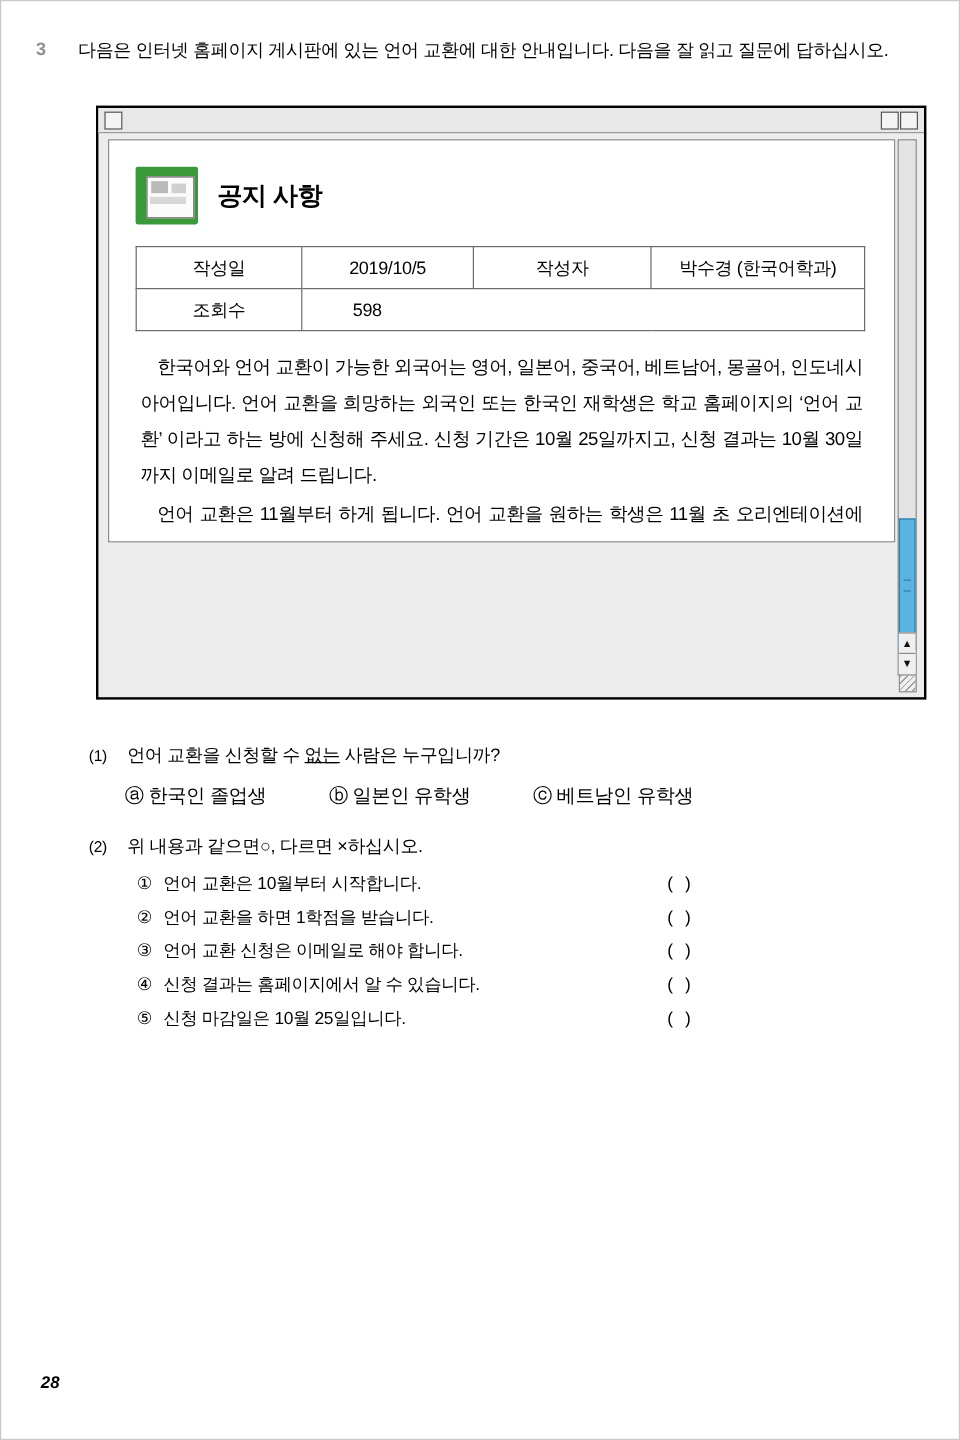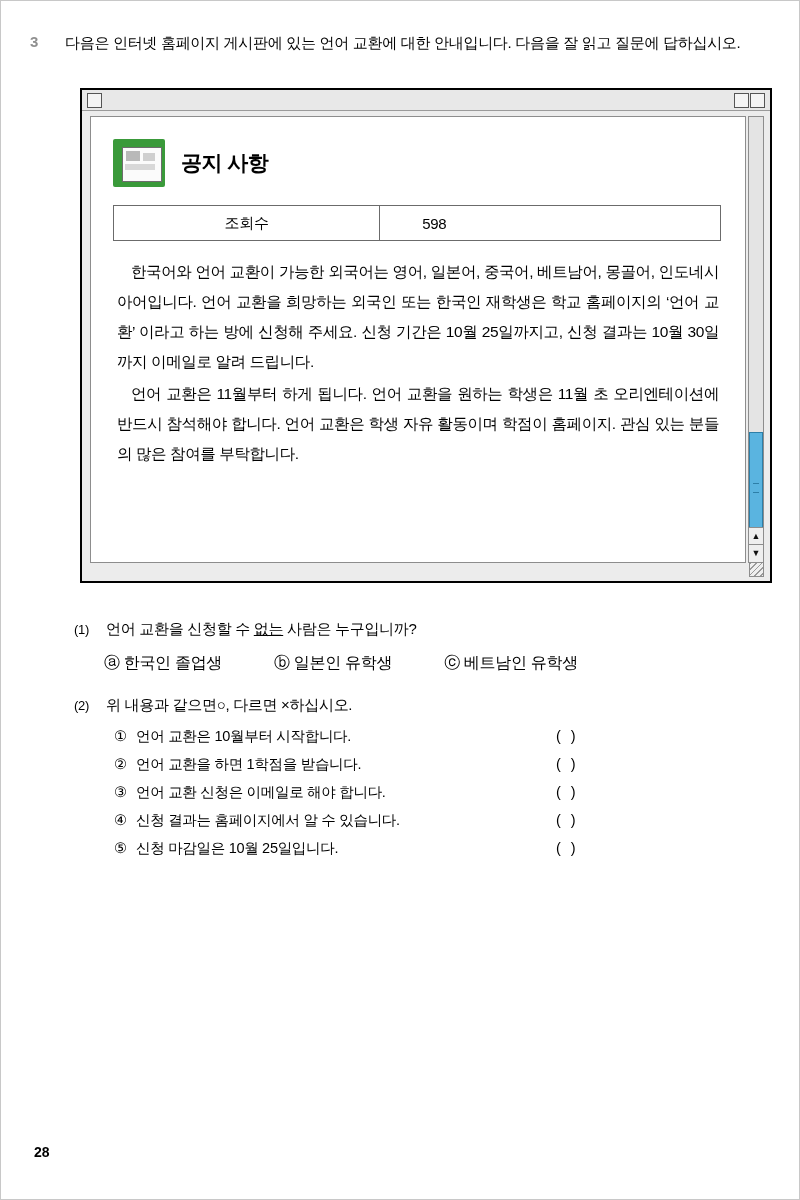--- a/index.html
+++ b/index.html
@@ -74,21 +74,21 @@
     top: 3px;
   }
   .tb-left { left: 5px; }
   .tb-r1 { right: 21px; }
   .tb-r2 { right: 5px; }
   .window-body {
     position: absolute;
     left: 8px;
     top: 26px;
     width: 656px;
-    height: 447px;
+    height: 336px;
     background: #ffffff;
     border: 1px solid #8d8d8d;
     box-sizing: border-box;
     overflow: hidden;
   }
 
   
   .scrollbar {
     position: absolute;
     right: 6px;
@@ -263,20 +263,21 @@
   }
   .ox-text { width: 420px; }
   .ox-paren { width: 60px; text-align: left; letter-spacing: 3px;}
 
   .page-number {
     position: absolute;
     left: 34px;
     bottom: 40px;
     font-size: 14px;
     font-weight: bold;
+    font-style: italic;
   }
 </style>
 </head>
 <body>
 
 <div class="page-border"></div>
 
 <div class="prompt-row">
   <div class="q-number">3</div>
   <div class="prompt-text">다음은 인터넷 홈페이지 게시판에 있는 언어 교환에 대한 안내입니다. 다음을 잘 읽고 질문에 답하십시오.</div>
@@ -297,20 +298,26 @@
         <div class="gl1"></div>
         <div class="gl2"></div>
         <div class="gl3"></div>
       </div>
       <div class="notice-title">공지 사항</div>
     </div>
 
     <table class="info">
       <tbody>
       <tr>
+        <td style="width:125px">작성일</td>
+        <td style="width:130px">2019/10/5</td>
+        <td style="width:135px">작성자</td>
+        <td>박수경 (한국어학과)</td>
+      </tr>
+      <tr>
         <td>조회수</td>
         <td colspan="3" style="text-align:left; padding-left:42px">598</td>
       </tr>
     </tbody>
       </table>
 
     <div class="notice-body">
       <p>한국어와 언어 교환이 가능한 외국어는 영어, 일본어, 중국어, 베트남어, 몽골어, 인도네시아어입니다. 언어 교환을 희망하는 외국인 또는 한국인 재학생은 학교 홈페이지의 ‘언어 교환’ 이라고 하는 방에 신청해 주세요. 신청 기간은 10월 25일까지고, 신청 결과는 10월 30일까지 이메일로 알려 드립니다.</p>
       <p>언어 교환은 11월부터 하게 됩니다. 언어 교환을 원하는 학생은 11월 초 오리엔테이션에 반드시 참석해야 합니다. 언어 교환은 학생 자유 활동이며 학점이 홈페이지. 관심 있는 분들의 많은 참여를 부탁합니다.</p>
     </div>

